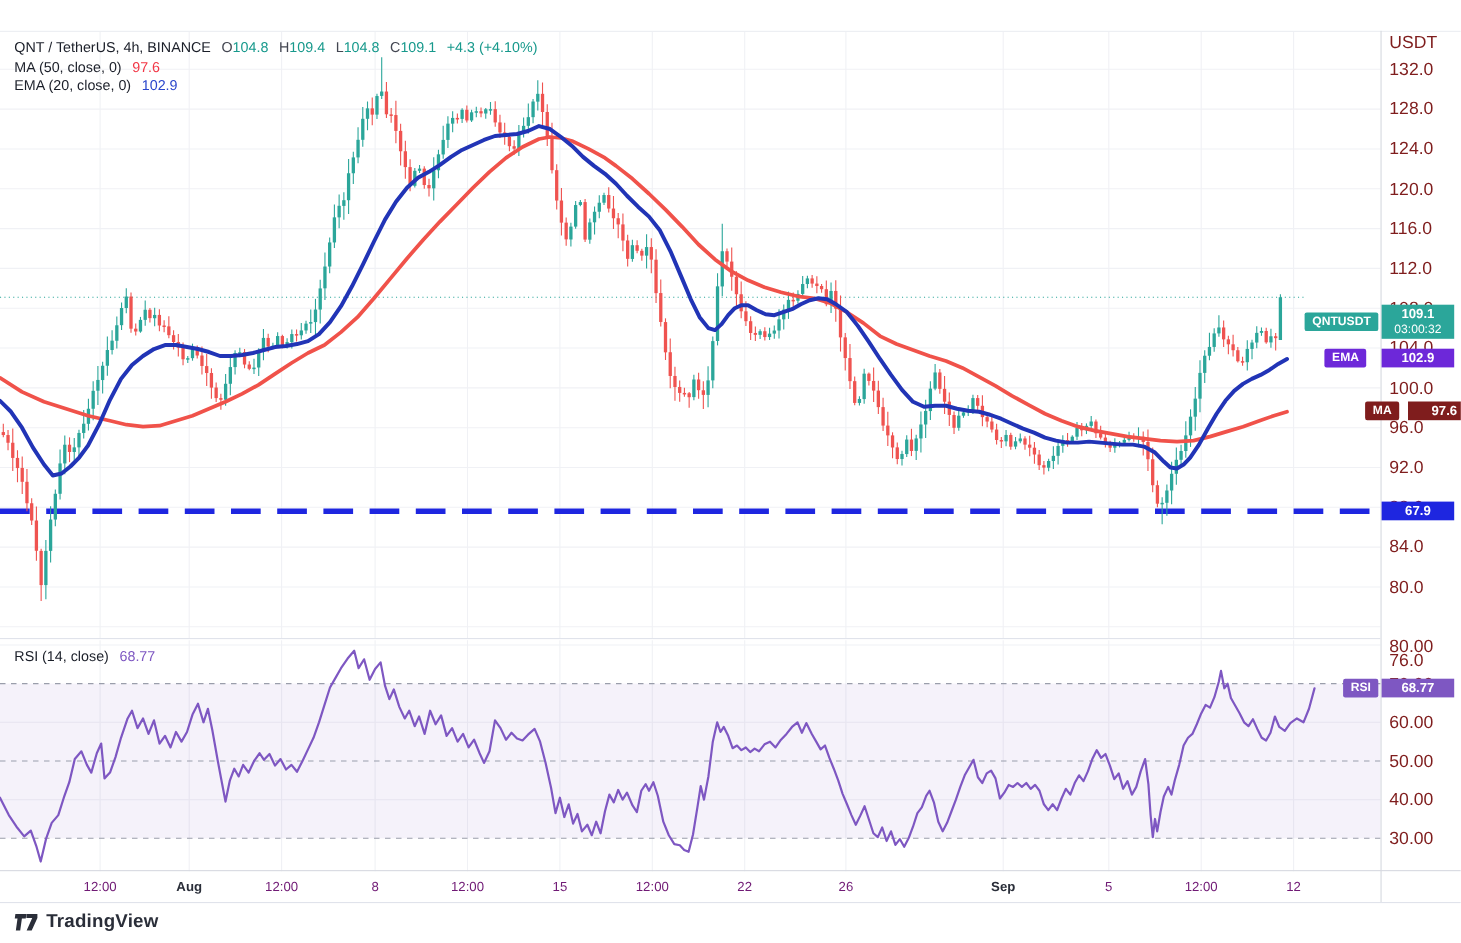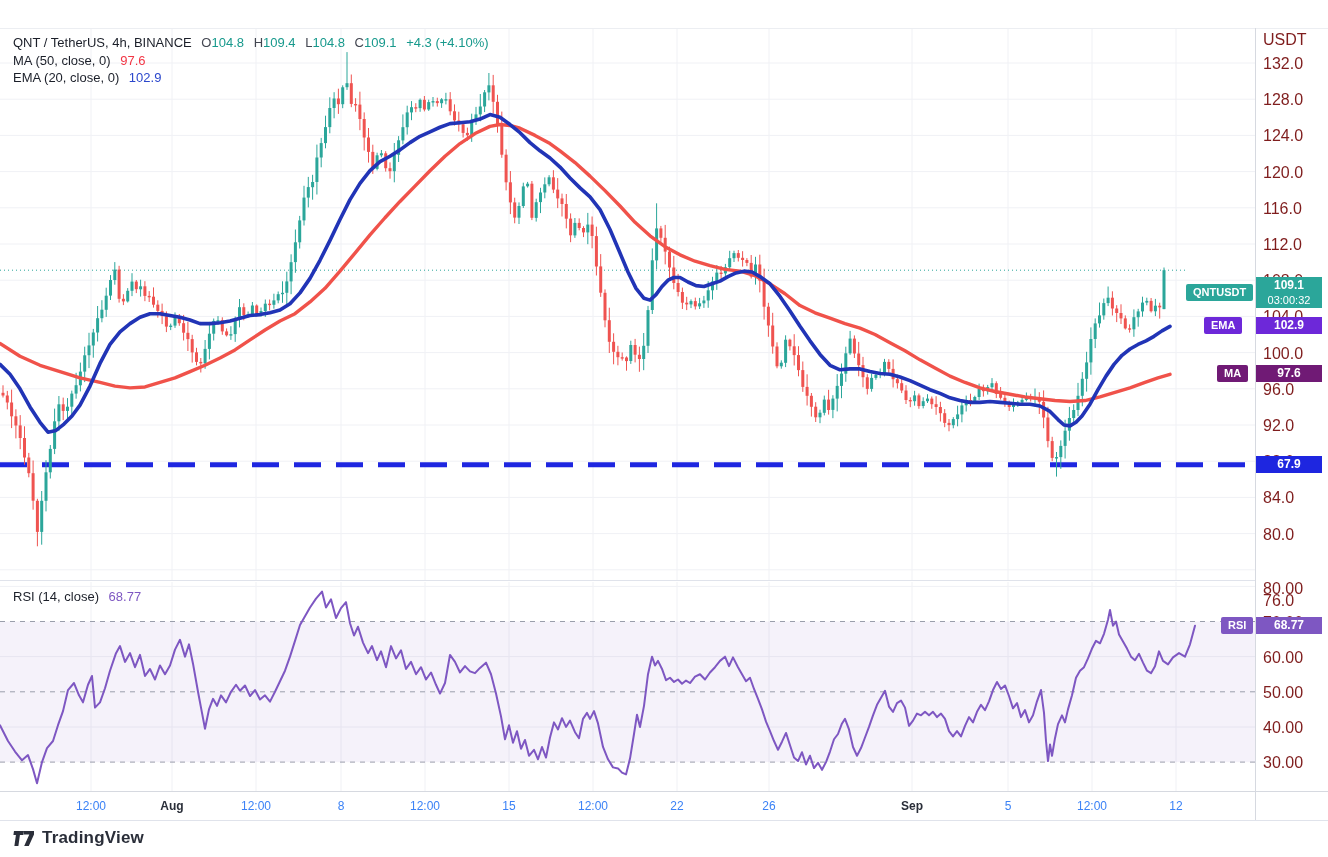--- a/index.html
+++ b/index.html
@@ -19,40 +19,40 @@
   .legend-row .val-red { color:#f23645; }
   .legend-row .val-blue { color:#2b47cc; }
   .legend-row .val-purple { color:#7e57c2; }
   
   .pill { position:absolute; color:#fff; font-size:11px; font-weight:bold; line-height:17px;
           padding:0 7px; height:17px; border-radius:2px; z-index:40; }
   .badge { position:absolute; left:1256px; width:66px; color:#fff; font-size:12px; font-weight:bold;
            text-align:center; z-index:40; }
   .teal-bg { background:#2ba69a;margin-top:16px; }
   .navy-bg { background:#6d28d9; }
-  .red-bg  { background:#701a75; }
+  .red-bg  { background:#7f1d1d;margin-left:24px; }
   .blue-bg { background:#1e26e0; }
   .purple-bg { background:#7e57c2; }
   #badge-last { top:261px; height:31px; line-height:15px; padding-top:1px; }
   #badge-last .cd { font-weight:normal; font-size:11px; }
   #pill-qnt { left:1186px; top:268px; }
   #pill-ema { left:1204px; top:317px; }
   #badge-ema { top:317px; height:17px; line-height:17px; }
   #pill-ma { left:1217px; top:365px; }
   #badge-ma { top:365px; height:17px; line-height:17px; }
   #badge-sup { top:456px; height:17px; line-height:17px; }
   #pill-rsi { left:1221px; top:617px; }
   #badge-rsi { top:617px; height:17px; line-height:17px; }
   
   #right-axis { position:absolute; left:1255px; top:28px; width:73px; height:792px;
                 border-left:1px solid #d6d9e0; }
   #sep-pane  { position:absolute; left:0; top:580px; width:1255px; height:1px; background:#e0e3eb; }
   #sep-time  { position:absolute; left:0; top:791px; width:1328px; height:1px; background:#d6d9e0; }
   #sep-foot  { position:absolute; left:0; top:820px; width:1328px; height:1px; background:#e0e3eb; }
-  .time-lbl { position:absolute; top:770px; font-size:12px; color:#3b82f6; transform:translateX(-50%); }
+  .time-lbl { position:absolute; top:770px; font-size:12px; color:#701a75; transform:translateX(-50%); }
   .time-lbl.major { font-weight:bold; color:#2a2e39; }
   
   #footer { position:absolute; left:12px; top:828px; display:flex; align-items:center; gap:7px;justify-content:center; }
   #brand-text { font-size:17px; font-weight:600; color:#2a2e39; letter-spacing:0.2px; }
 </style>
 </head>
 <body>
 
 <div id="stage">
 

